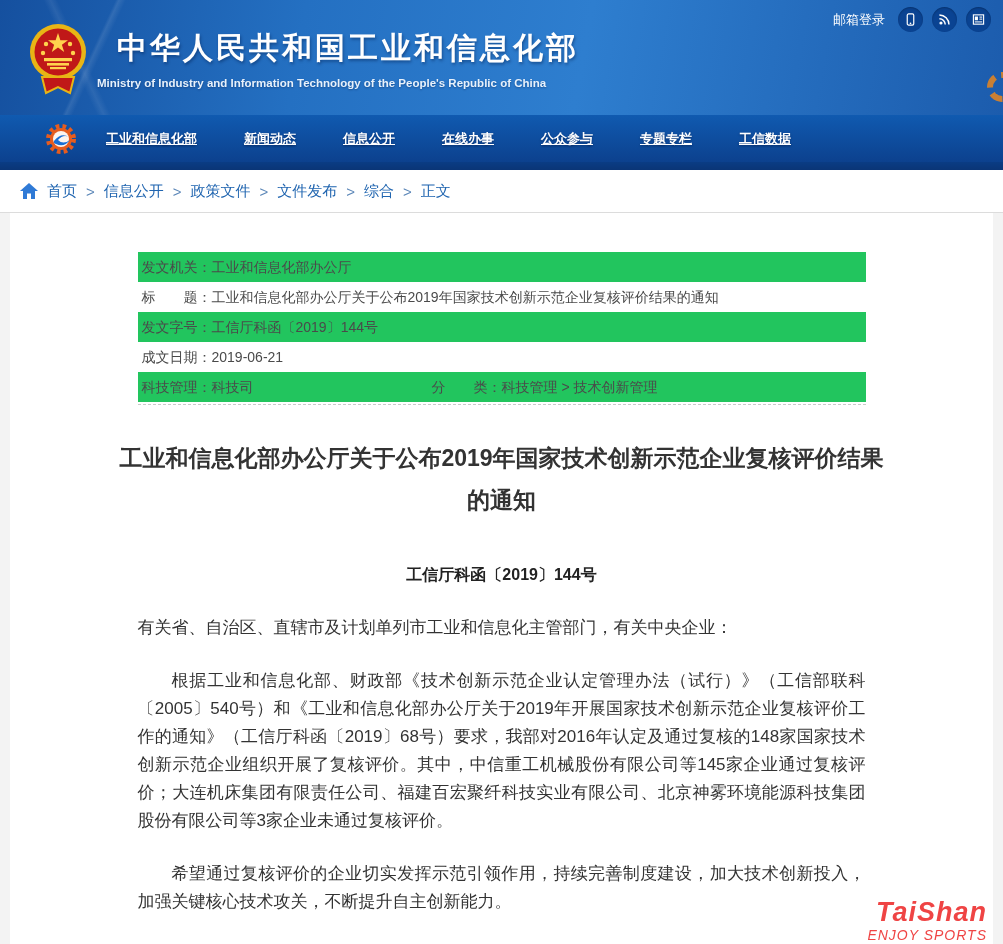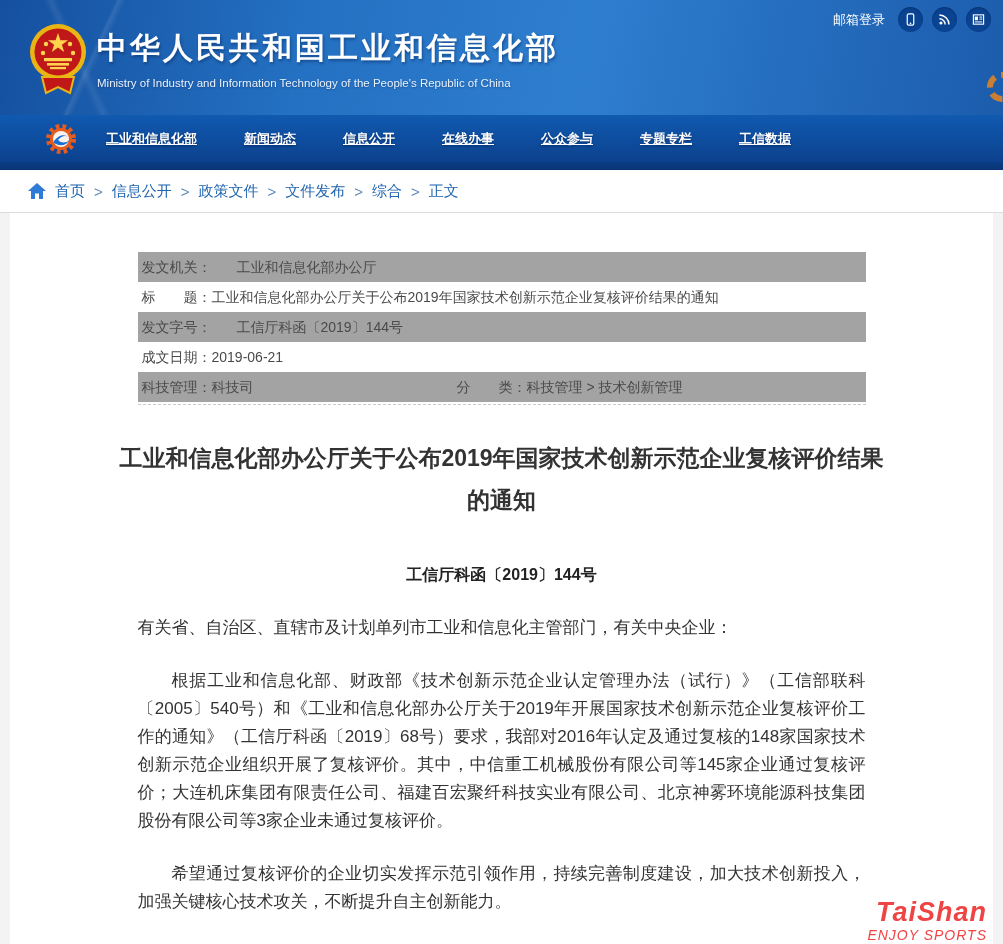--- a/index.html
+++ b/index.html
@@ -20,23 +20,23 @@
     content:""; position:absolute; left:-40px; top:-30px; width:260px; height:200px;
     background:
       linear-gradient(115deg, transparent 48%, rgba(255,255,255,.10) 49%, transparent 51%),
       linear-gradient(65deg, transparent 46%, rgba(255,255,255,.08) 48%, transparent 50%);
     pointer-events:none;
   }
   .emblem { position:absolute; left:28px; top:22px; width:60px; height:74px; }
   .titles { position:absolute; left:97px; top:28px; }
   .site-title {
     color:#fff; font-size:30px; font-weight:bold; letter-spacing:3px;
-    text-shadow:1px 2px 3px rgba(0,30,80,.45); white-space:nowrap;
-  }
-  .site-subtitle { color:#e8f1fb; font-size:11.5px; margin-top:8px; text-shadow:0 1px 2px rgba(0,30,80,.4); white-space:nowrap; }
+    text-shadow:1px 2px 3px rgba(0,30,80,.45); white-space:nowrap;margin-left:20px;
+  }
+  .site-subtitle { color:#e8f1fb; font-size:11.5px; margin-top:8px; text-shadow:0 1px 2px rgba(0,30,80,.4); white-space:nowrap;font-weight:bold; }
 
   .utility { position:absolute; right:12px; top:7px; display:flex; align-items:center; gap:9px; }
   .mail-login { color:#fff; font-size:13px; margin-right:4px; cursor:pointer; }
   .util-icon {
     width:25px; height:25px; border-radius:50%; background:#0a4392;
     display:flex; align-items:center; justify-content:center; cursor:pointer;
     box-shadow:inset 0 1px 2px rgba(0,0,0,.25);
   }
   .search-bar { position:absolute; right:10px; top:67px; width:362px; height:33px; display:flex; }
   .search-input {
@@ -62,33 +62,33 @@
   .nav-items { display:flex; list-style:none; margin-left:28px; }
   .nav-item {
     color:#fff; font-size:13px; font-weight:bold; white-space:nowrap;
     margin-right:47px; cursor:pointer; text-shadow:0 1px 2px rgba(0,20,60,.5);text-decoration:underline;
   }
   .nav-strip { height:8px; background:linear-gradient(#0a3c84,#0a3576); }
 
   
   .breadcrumb {
     height:43px; background:#fff; display:flex; align-items:center;
-    padding-left:28px; font-size:15px; border-bottom:1px solid #dcdcdc;
+    padding-left:20px; font-size:15px; border-bottom:1px solid #dcdcdc;
   }
   .crumb-home { margin-right:9px; display:flex; align-items:center; cursor:pointer; }
   .crumb-link { color:#2065b0; text-decoration:none; cursor:pointer; white-space:nowrap; }
   .crumb-sep { color:#5c87b8; margin:0 9px; }
 
   
   .page-body { background:#f3f3f3; height:731px; }
   .panel { margin:0 10px; background:#fff; height:100%; position:relative; padding-top:39px; }
 
   .meta-table { width:728px; margin:0 auto; font-size:14px; color:#4a4a4a; }
   .meta-row { display:flex; min-height:30px; line-height:30px; padding-left:4px; }
-  .meta-row.alt { background:#a3a3a3;gap:25px; }
+  .meta-row.alt { background:#22c55e; }
   .meta-col1 { width:290px; display:flex; }
   .meta-col2 { flex:1; display:flex; }
   .meta-label { white-space:pre; }
   .meta-value { white-space:nowrap; }
   .dashed-divider { width:728px; margin:2px auto 0; border-bottom:1px dashed #c9c9c9; }
 
   .doc-title {
     width:768px; margin:32px auto 0; text-align:center;
     font-size:23px; font-weight:bold; color:#333; line-height:42px;
   }

